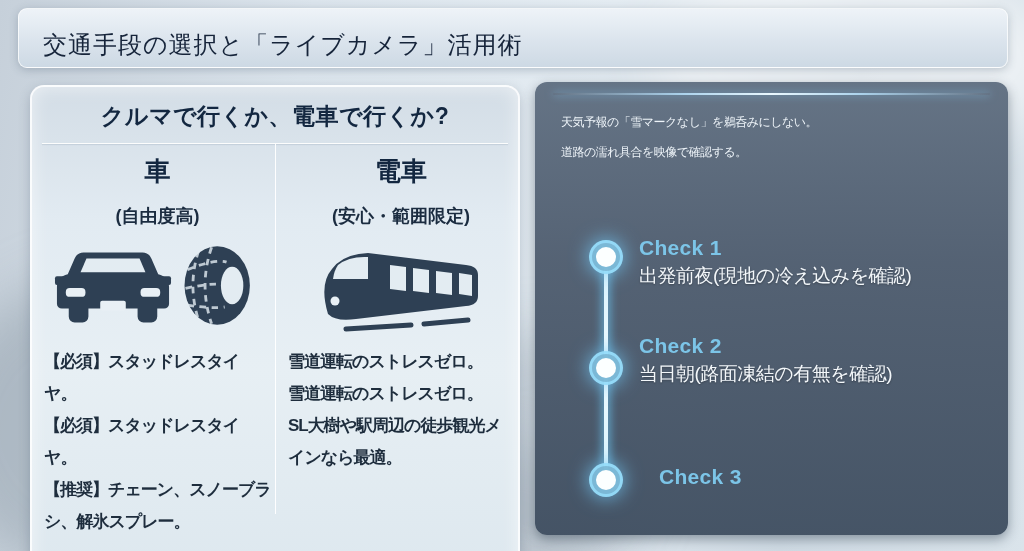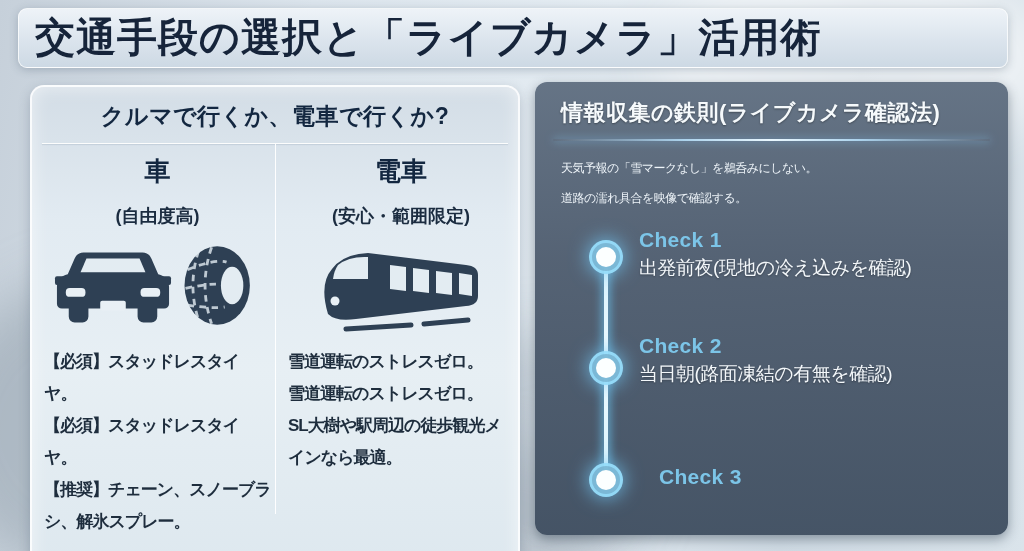--- a/index.html
+++ b/index.html
@@ -10,21 +10,21 @@
   .blob1{left:-60px;top:270px;width:360px;height:320px;background:rgba(128,142,156,.40);}
   .blob2{left:120px;top:430px;width:500px;height:160px;background:rgba(148,160,172,.35);}
   .blob3{right:-40px;top:-40px;width:420px;height:200px;background:rgba(255,255,255,.55);}
   .blob4{left:430px;top:330px;width:220px;height:260px;background:rgba(139,152,166,.30);}
 
   
   .titlebar{position:absolute;left:18px;top:8px;width:988px;height:58px;border-radius:9px;
     background:linear-gradient(180deg,#eef3f8 0%,#dbe4ed 55%,#cdd9e4 100%);
     border:1px solid rgba(255,255,255,.75);
     box-shadow:0 2px 8px rgba(70,90,110,.30);}
-  .titlebar h1{margin:0;padding:0 0 0 16px;line-height:56px;font-size:40px;font-weight:bold;
+  .titlebar h1{margin:8px;padding:0 0 0 16px;line-height:56px;font-size:24px;font-weight:normal;
     color:#16243a;letter-spacing:1px;}
 
   
   .left-panel{position:absolute;left:30px;top:85px;width:490px;height:518px;border-radius:14px;
     background:linear-gradient(180deg,#d3dde6 0%,#e2ebf2 26%,#e7eff4 55%,#dce7ee 100%);
     border:2px solid rgba(255,255,255,.85);
     box-shadow:0 4px 12px rgba(60,80,100,.28), inset 0 0 18px rgba(255,255,255,.6);
     box-sizing:border-box;}
   .lp-header{margin-top:14px;text-align:center;font-size:23px;font-weight:bold;color:#132740;letter-spacing:.5px;}
   .lp-divider{height:1px;background:rgba(255,255,255,.9);margin:11px 10px 0 10px;
@@ -52,21 +52,21 @@
   .rp-intro{padding:12px 16px 0 26px;font-size:12px;color:#eef4f9;line-height:30px;letter-spacing:-0.5px;}
 
   .timeline-line{position:absolute;left:69px;top:175px;width:4px;height:223px;border-radius:2px;
     background:linear-gradient(180deg,#d6f2fd,#f0fbff,#d6f2fd);
     box-shadow:0 0 10px 2px rgba(110,200,245,.75);}
   .node{position:absolute;left:61px;width:20px;height:20px;border-radius:50%;background:#fcffff;
     box-shadow:0 0 0 4px rgba(70,110,140,.30),0 0 0 7px rgba(150,220,250,.95),0 0 18px 9px rgba(115,200,245,.70);}
   .node.n1{top:165px;} .node.n2{top:276px;} .node.n3{top:388px;}
 
   .check{position:absolute;left:104px;width:356px;}
-  .check.c1{top:146px;} .check.c2{top:252px;} .check.c3{top:383px;margin-left:20px;}
+  .check.c1{top:154px;} .check.c2{top:252px;} .check.c3{top:383px;margin-left:20px;}
   .check-label{font-size:21px;font-weight:bold;color:#7cc5e8;letter-spacing:.3px;}
   .check-text{margin-top:3px;font-size:19px;color:#f3f7fa;letter-spacing:-0.5px;line-height:26px;
     text-shadow:0 1px 2px rgba(0,0,0,.3);}
 
   svg{display:block;}
 </style>
 </head>
 <body>
 
 <div id="stage">
@@ -148,21 +148,20 @@
         <div class="bullets">
           <div class="bullet">雪道運転のストレスゼロ。</div>
           <div class="bullet">雪道運転のストレスゼロ。</div>
           <div class="bullet">SL大樹や駅周辺の徒歩観光メインなら最適。</div>
         </div>
       </div>
     </div>
   </div>
 
   <div class="right-panel">
-    <div class="rp-header">情報収集の鉄則(ライブカメラ確認法)</div>
     <div class="rp-glowline"></div>
     <div class="rp-intro">
       <div>天気予報の「雪マークなし」を鵜呑みにしない。</div>
       <div>道路の濡れ具合を映像で確認する。</div>
     </div>
 
     <div class="timeline-line"></div>
     <div class="node n1"></div>
     <div class="node n2"></div>
     <div class="node n3"></div>

